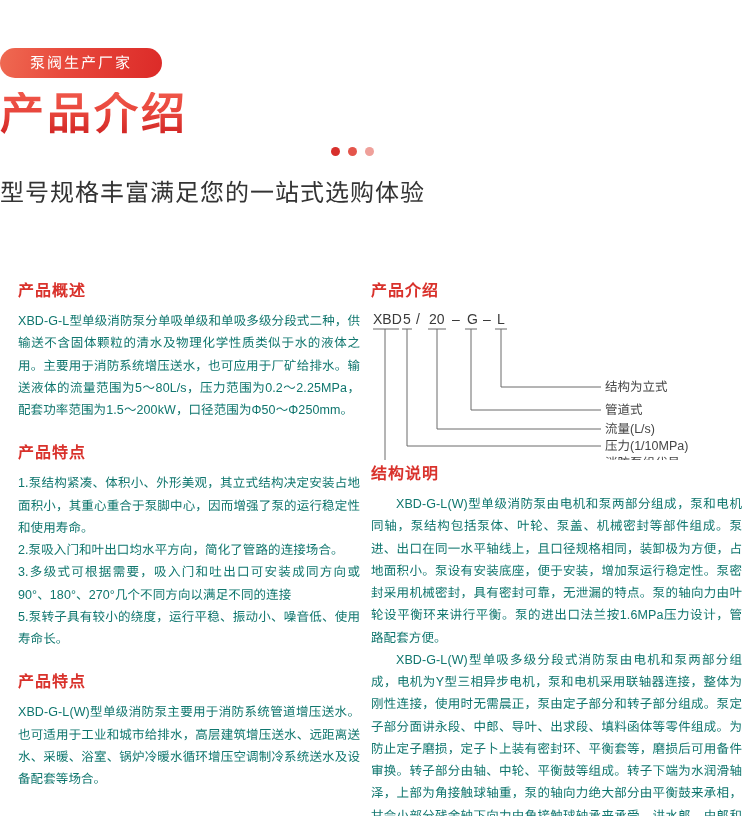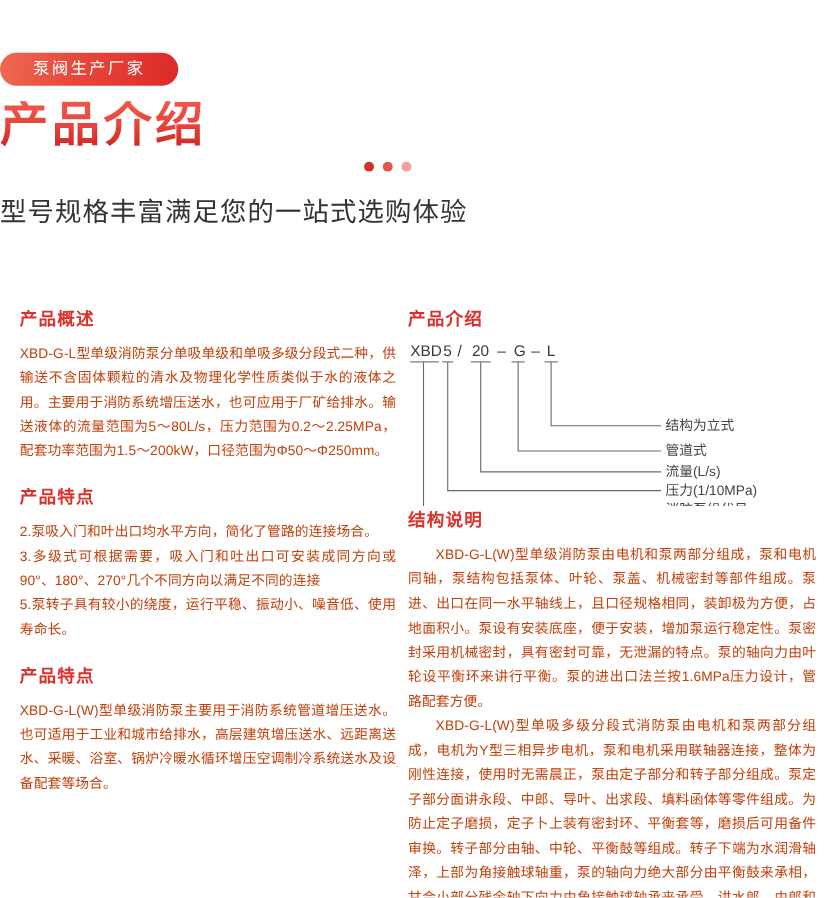--- a/index.html
+++ b/index.html
@@ -86,21 +86,21 @@
     font-weight: bold;
     letter-spacing: 1px;
     margin: 0 0 11px 0;
     line-height: 1;
   }
   .sec-title.gap { margin-top: 24px; }
 
   .body-text {
     font-size: 12.5px;
     line-height: 1.78;
-    color: #c2410c;
+    color: #0f766e;
     text-align: justify;
     letter-spacing: 0.1px;
     margin: 0;
     padding-right: 8px;
   }
   .body-text p { margin: 0; }
   .indent { text-indent: 2em; }
 
   
   .diagram { margin-top: 6px; }
@@ -135,20 +135,21 @@
 
   <div class="col-left">
 
     <div class="sec-title">产品概述</div>
     <div class="body-text">
       <p>XBD-G-L型单级消防泵分单吸单级和单吸多级分段式二种，供输送不含固体颗粒的清水及物理化学性质类似于水的液体之用。主要用于消防系统增压送水，也可应用于厂矿给排水。输送液体的流量范围为5～80L/s，压力范围为0.2～2.25MPa，配套功率范围为1.5～200kW，口径范围为Φ50～Φ250mm。</p>
     </div>
 
     <div class="sec-title gap">产品特点</div>
     <div class="body-text">
+      <p>1.泵结构紧凑、体积小、外形美观，其立式结构决定安装占地面积小，其重心重合于泵脚中心，因而增强了泵的运行稳定性和使用寿命。</p>
       <p>2.泵吸入门和叶出口均水平方向，简化了管路的连接场合。</p>
       <p>3.多级式可根据需要，吸入门和吐出口可安装成同方向或90°、180°、270°几个不同方向以满足不同的连接</p>
       <p>5.泵转子具有较小的绕度，运行平稳、振动小、噪音低、使用寿命长。</p>
     </div>
 
     <div class="sec-title gap">产品特点</div>
     <div class="body-text">
       <p>XBD-G-L(W)型单级消防泵主要用于消防系统管道增压送水。也可适用于工业和城市给排水，高层建筑增压送水、远距离送水、采暖、浴室、锅炉冷暖水循环增压空调制冷系统送水及设备配套等场合。</p>
     </div>
 

